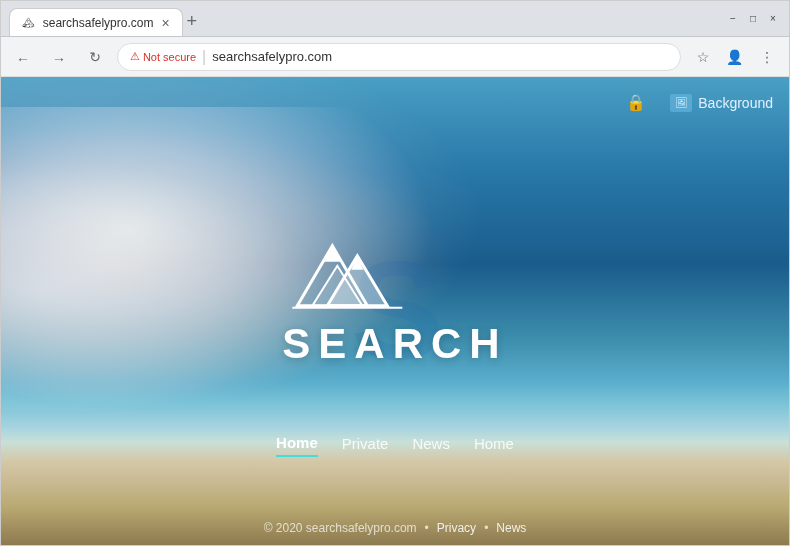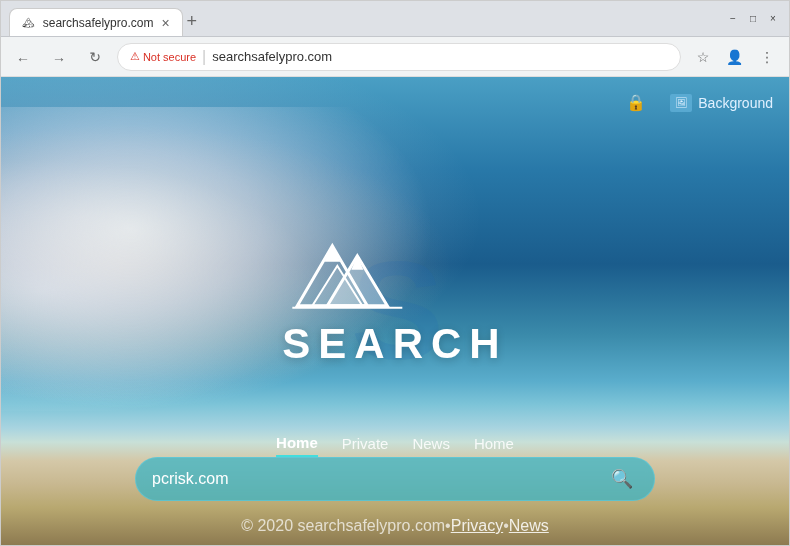--- a/index.html
+++ b/index.html
@@ -116,24 +116,24 @@
     }
     .search-input::placeholder { color: rgba(255,255,255,0.7); }
     .search-icon-btn {
       background: none; border: none; cursor: pointer; color: rgba(255,255,255,0.9);
       font-size: 18px; padding: 4px;
     }
 
     
     .page-footer {
       position: absolute; bottom: 10px; left: 50%; transform: translateX(-50%);
-      color: rgba(255,255,255,0.7); font-size: 16px; display: flex; align-items: flex-end;
+      color: rgba(255,255,255,0.7); font-size: 12px; display: flex; gap: 8px; align-items: flex-end;
       white-space: nowrap;
     }
-    .footer-link { color: rgba(255,255,255,0.85); text-decoration: underline; cursor: pointer; }
+    .footer-link { color: rgba(255,255,255,0.85); cursor: pointer; }
   </style>
 </head>
 <body>
 
 <div class="browser-frame">
 
   <div class="title-bar">
     <div class="tab-area">
       <div class="tab">
         <span class="tab-favicon">🏔</span>
@@ -198,24 +198,20 @@
       <div class="logo-text">SEARCH</div>
     </div>
 
     <div class="search-tabs">
       <span class="search-tab active">Home</span>
       <span class="search-tab">Private</span>
       <span class="search-tab">News</span>
       <span class="search-tab">Home</span>
     </div>
 
-    <div class="search-bar-wrap">
-      <input class="search-input" type="text" value="pcrisk.com" style="">
-      <button class="search-icon-btn">🔍</button>
-    </div>
 
     <div class="page-footer">
       <span>© 2020 searchsafelypro.com</span>
       <span>•</span>
       <span class="footer-link">Privacy</span>
       <span>•</span>
       <span class="footer-link">News</span>
     </div>
   </div>
 </div>

